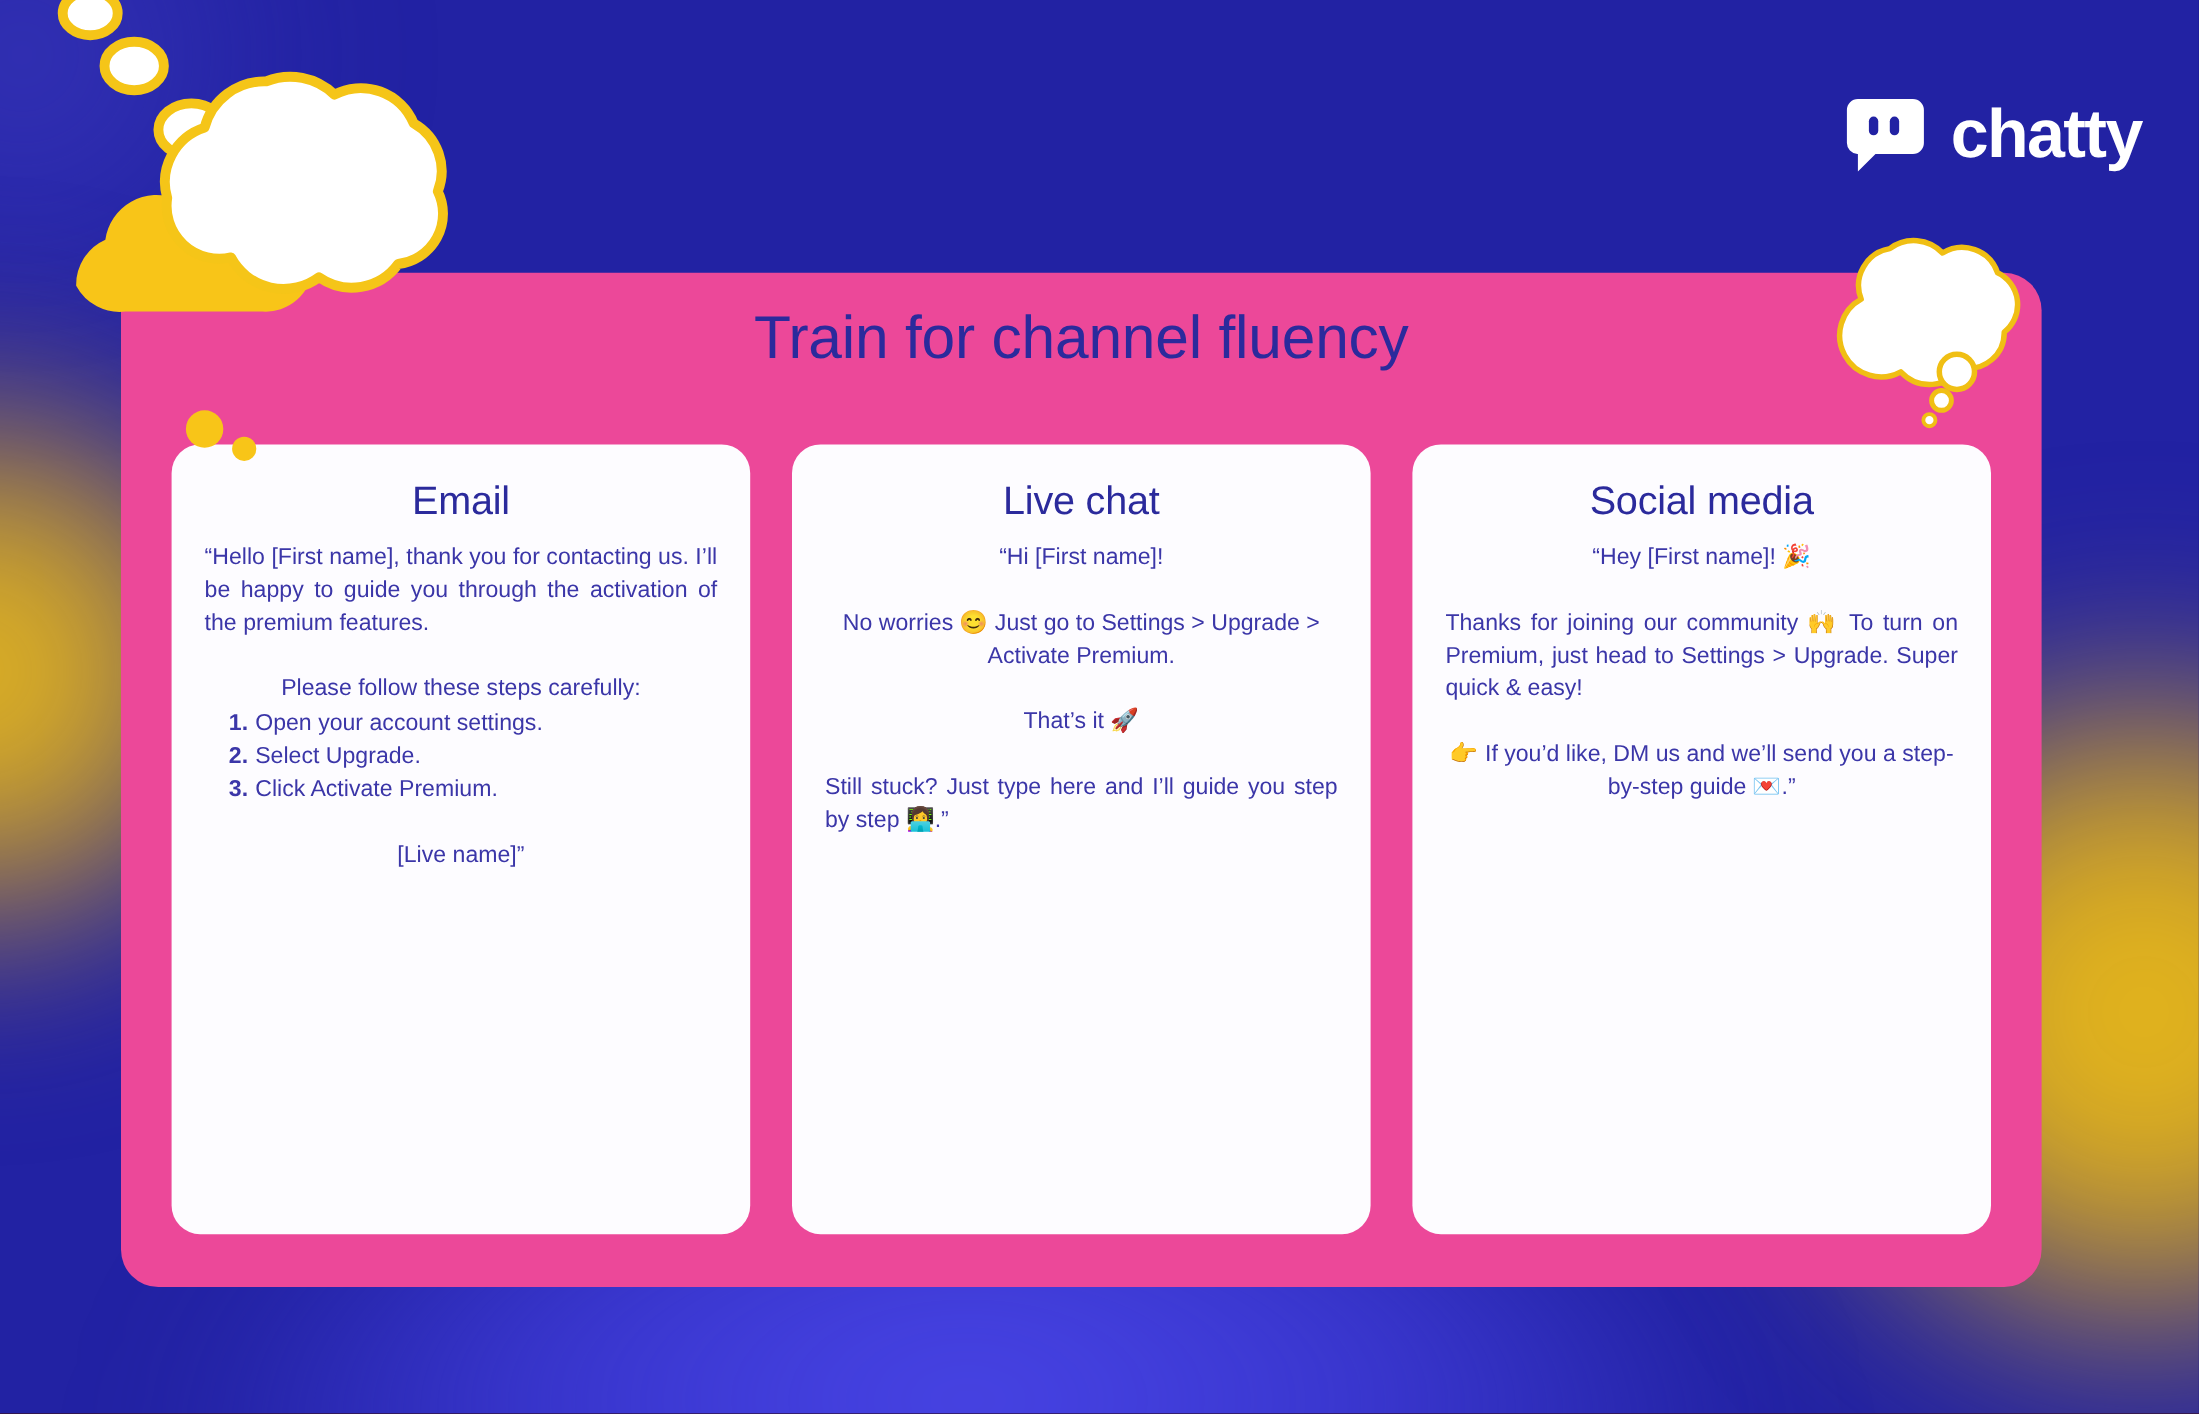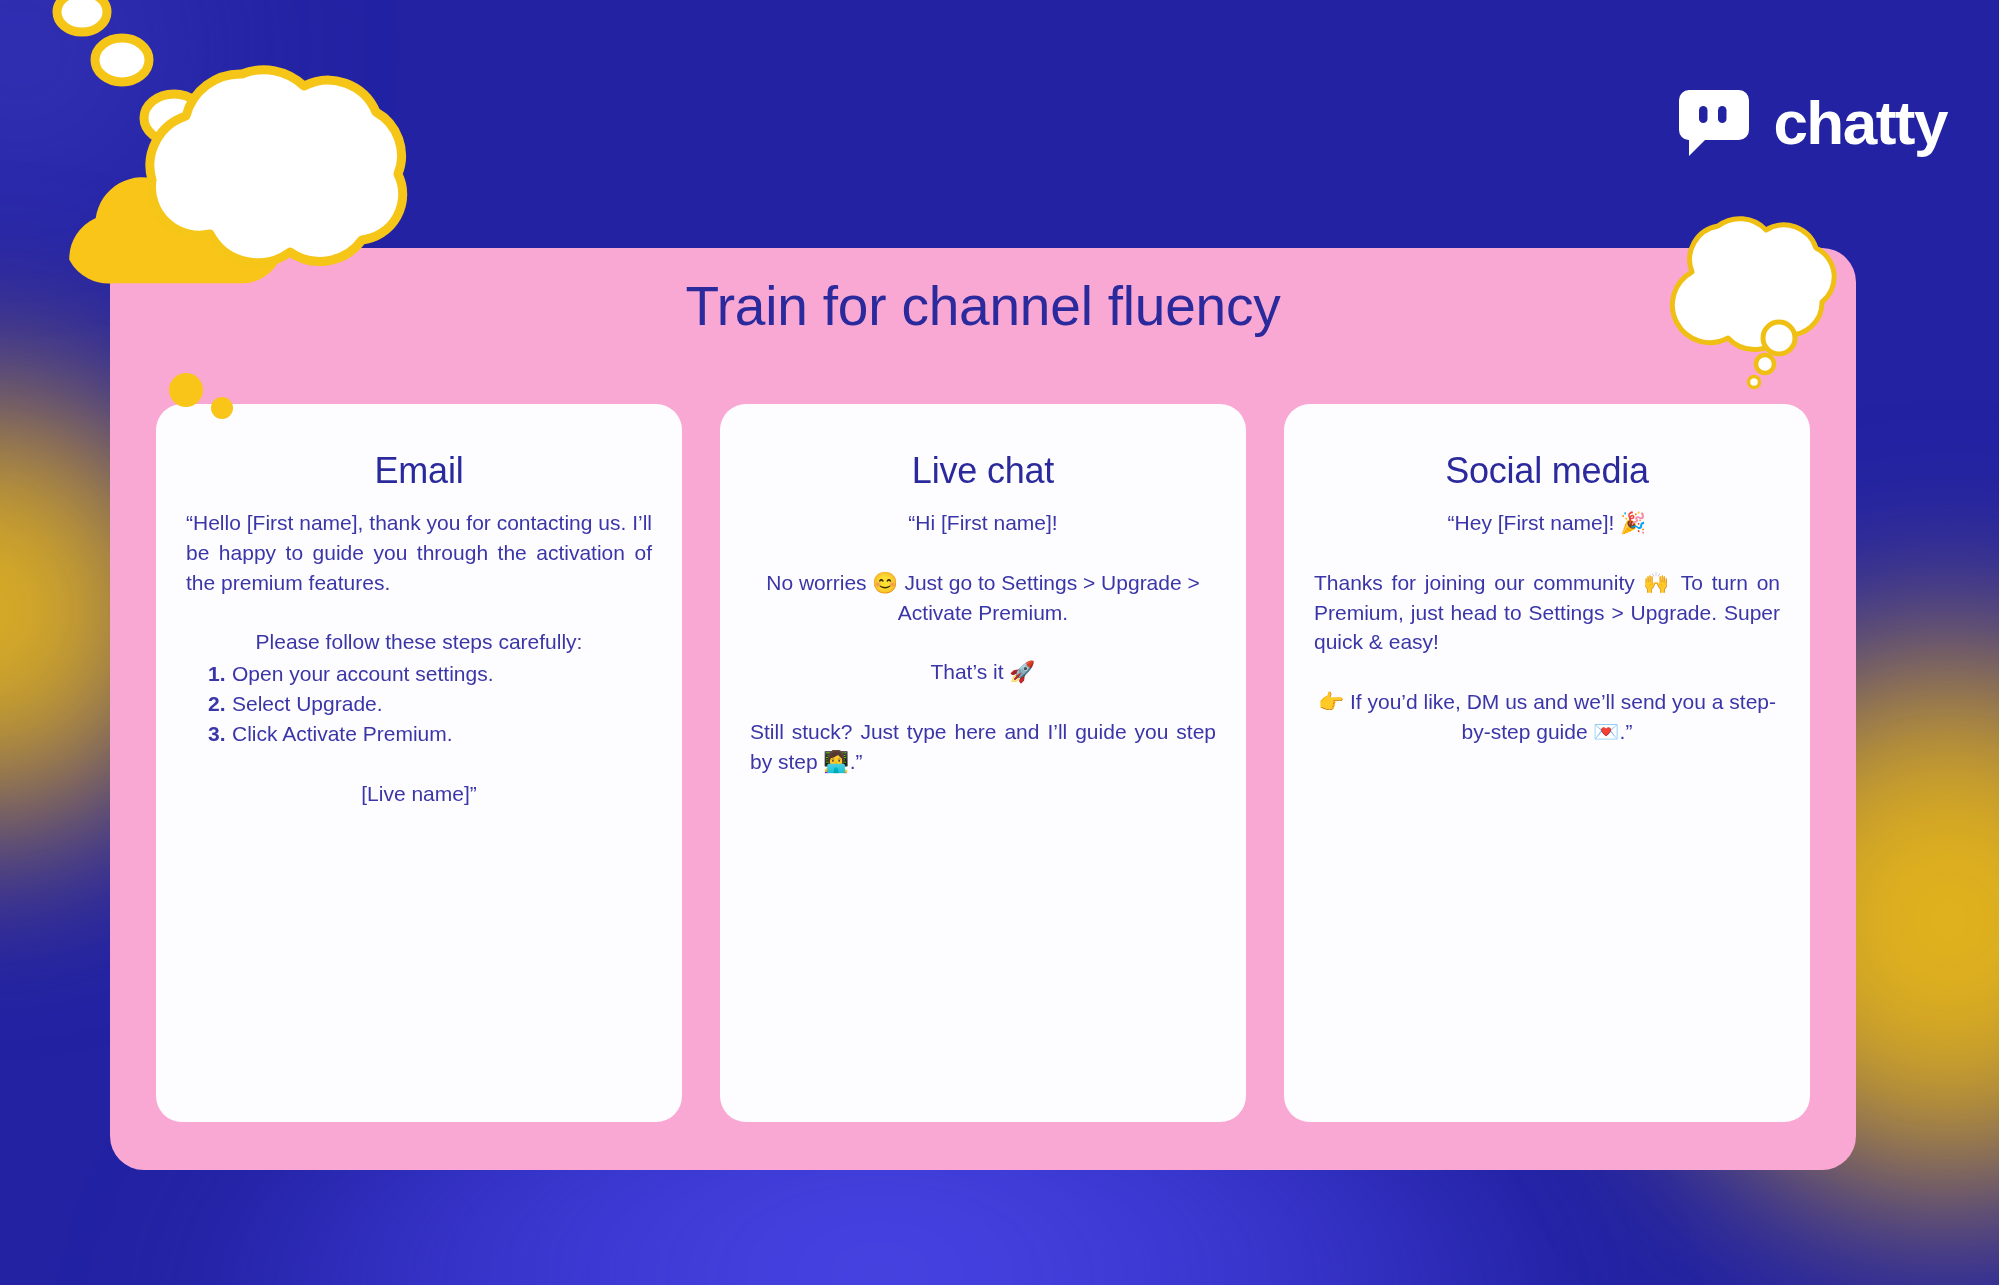--- a/index.html
+++ b/index.html
@@ -77,21 +77,21 @@
     line-height: 1;
   }
 
   
   .panel {
     position: absolute;
     left: 110px;
     top: 248px;
     width: 1746px;
     height: 922px;
-    background: #f9a8d4;
+    background: #ec4899;
     border-radius: 34px;
     z-index: 10;
   }
   .panel-title {
     position: absolute;
     left: 0;
     right: 0;
     top: 26px;
     text-align: center;
     color: #2b2a9c;
@@ -108,21 +108,21 @@
     top: 156px;
     bottom: 48px;
     display: flex;
     gap: 38px;
     z-index: 12;
   }
   .card {
     flex: 1 1 0;
     background: #fdfcff;
     border-radius: 26px;
-    padding: 42px 30px 30px 30px;
+    padding: 26px 30px 30px 30px;
     box-sizing: border-box;
     overflow: hidden;
   }
   .card-title {
     text-align: center;
     color: #2b2a9c;
     font-size: 36px;
     font-weight: 400;
     margin: 4px 0 16px 0;
     letter-spacing: -0.2px;

